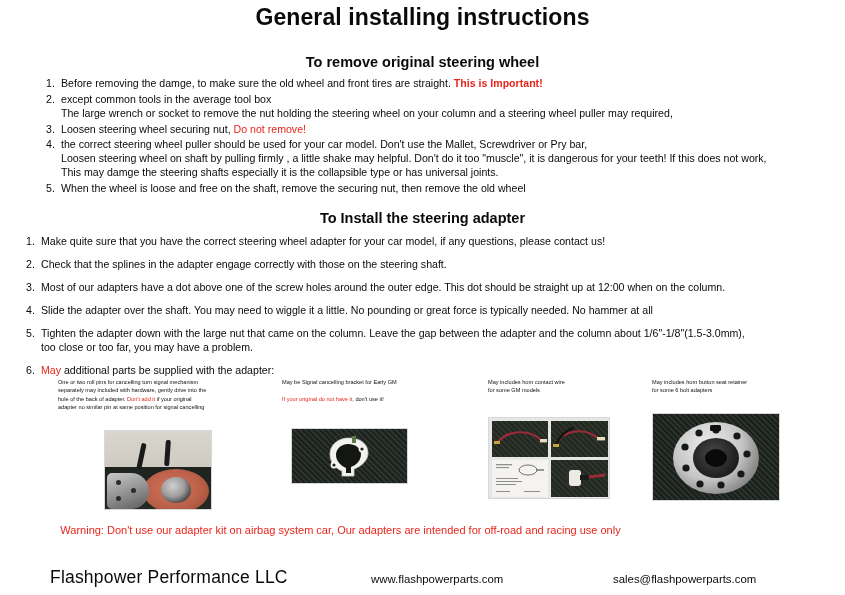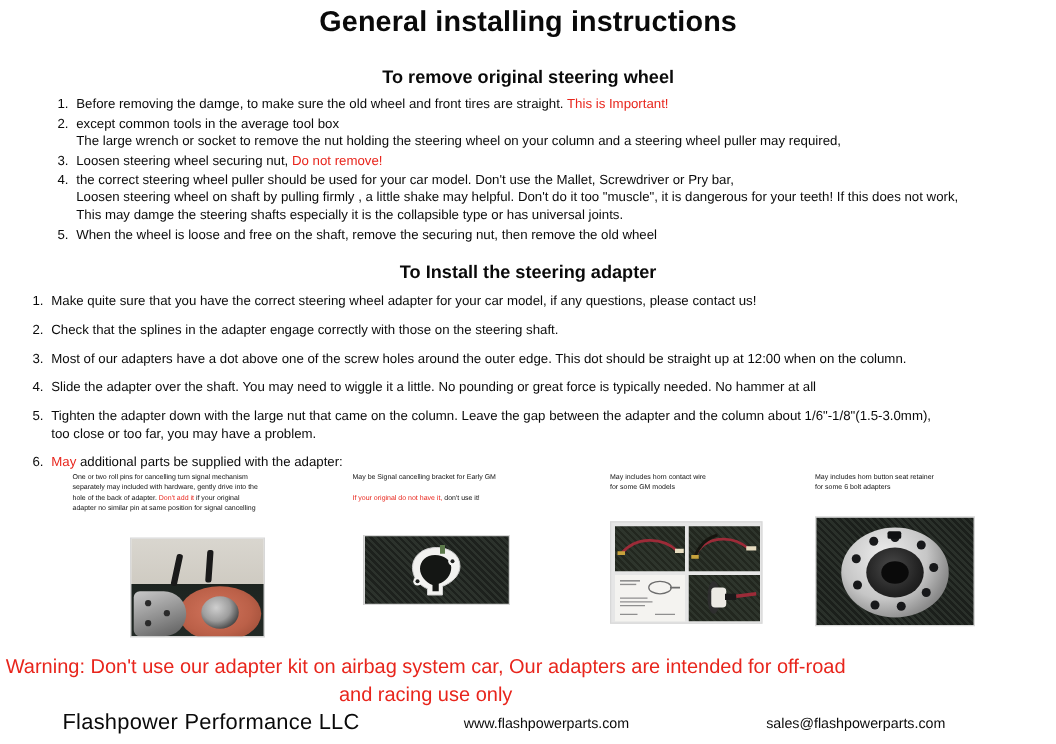--- a/index.html
+++ b/index.html
@@ -65,21 +65,21 @@
     flex: 0 0 auto;
     width: 15px;
     text-align: left;
   }
   .li .body {
     flex: 1 1 auto;
   }
   .li .body .ln { display: block; }
 
   .red { color: #e8251c; }
-  .red-b { color: #e8251c; font-weight: normal; }
+  .red-b { color: #e8251c; font-weight: bold; }
 
   
   .fig-row {
     position: absolute;
     left: 0;
     top: 374px;
     width: 845px;
     height: 140px;
   }
   .fig {
@@ -152,21 +152,21 @@
   .hub-bore { position:absolute; left:52px; top:35px; width:22px; height:18px;
     border-radius:50%; background:#0a0a0a; }
 
   
   .warning {
     position: absolute;
     left: 0; top: 519px;
     width: 681px;
     text-align: center;
     color: #e8251c;
-    font-size: 16px;
+    font-size: 11px;
     line-height: 1.42;
   }
 
   
   .footer {
     position: absolute;
     left: 0; top: 563px;
     width: 845px;
     height: 30px;
   }

